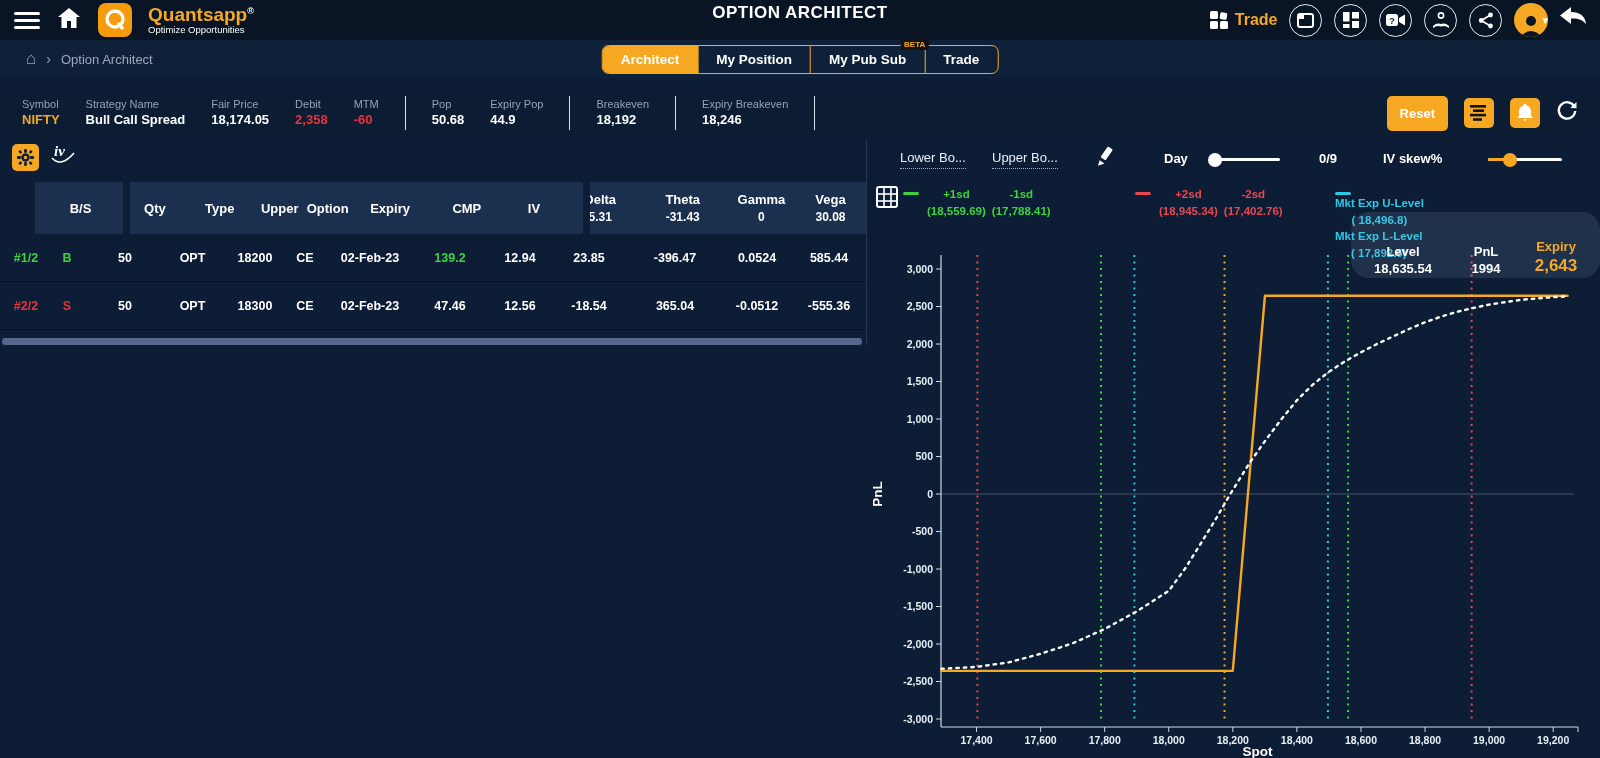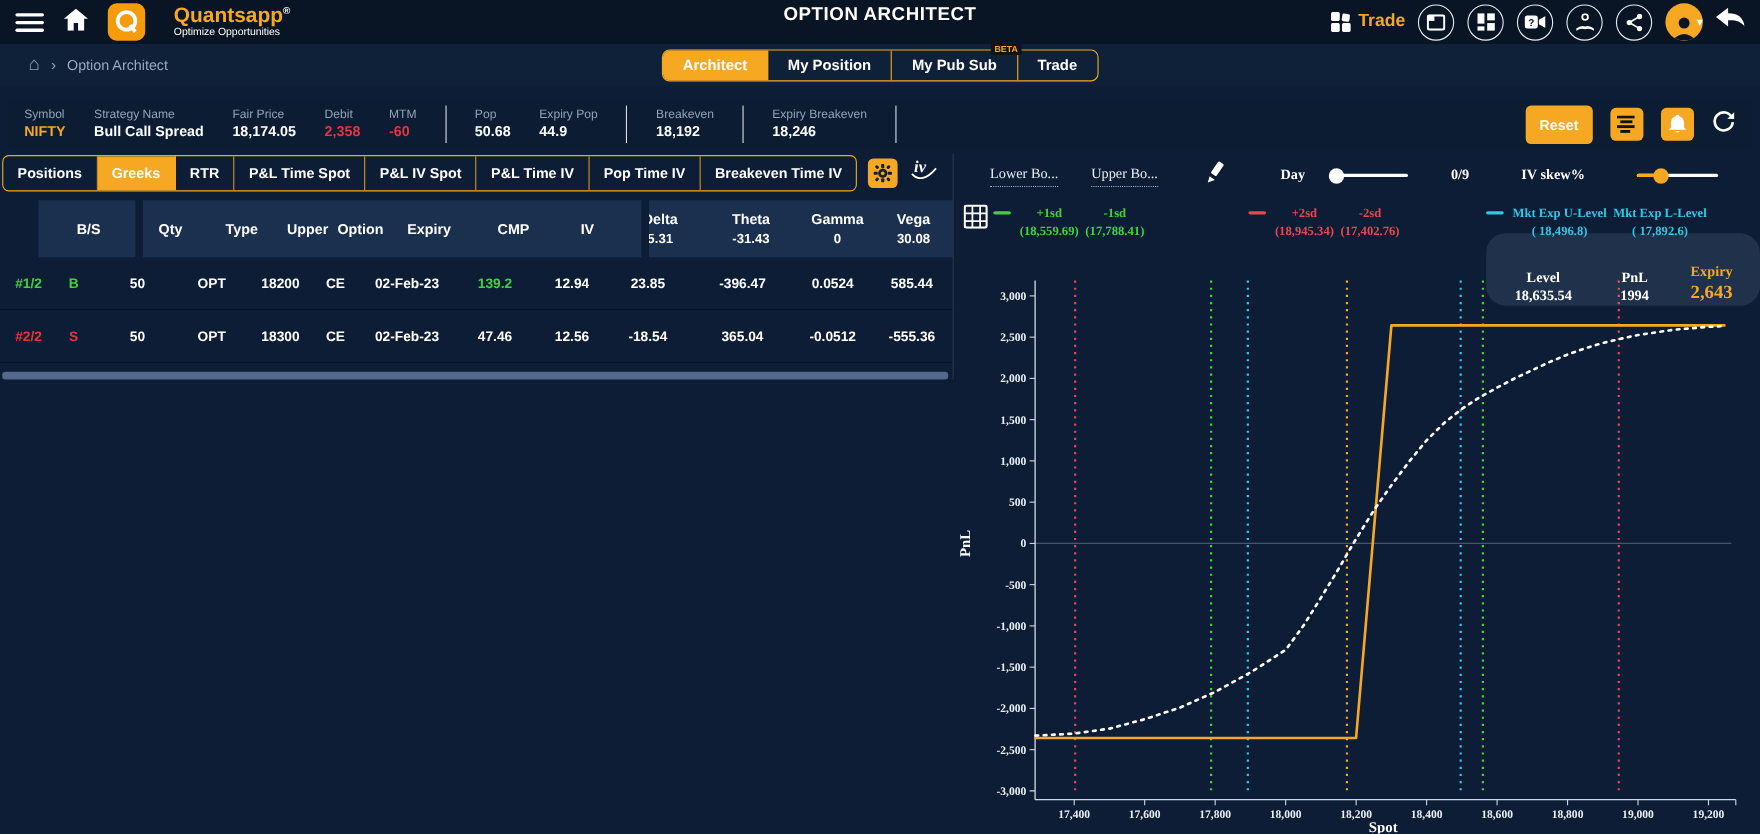--- a/index.html
+++ b/index.html
@@ -4,21 +4,21 @@
 <style>
   * { margin:0; padding:0; box-sizing:border-box; }
   html,body { width:1600px; height:758px; overflow:hidden; background:#0c1d35;
     font-family:"Liberation Sans","DejaVu Sans",sans-serif; color:#fff; }
   .topbar { height:40px; background:#091524; display:flex; align-items:center; padding:0 14px; position:relative; }
   .hamburger { width:26px; display:flex; flex-direction:column; gap:4px; cursor:pointer; }
   .hamburger span { height:3px; background:#fff; border-radius:2px; }
   .tb-home { margin-left:18px; }
   .logo-box { width:34px; height:34px; background:#f59b0c; border-radius:8px; margin-left:18px;
     display:flex; align-items:center; justify-content:center; }
-  .brand-wrap { margin-left:26px; line-height:1.05; }
+  .brand-wrap { margin-left:16px; line-height:1.05; }
   .brand { color:#f7a823; font-size:19px; font-weight:bold; }
   .brand sup { font-size:9px; color:#fff; }
   .tagline { color:#fff; font-size:9.5px; }
   .tb-center { position:absolute; left:0; right:0; top:3px; text-align:center; pointer-events:none; }
   .tb-title { font-size:17px; font-weight:bold; letter-spacing:.5px; }
   .tb-sub { font-size:10.5px; color:#8b9cb3; margin-top:1px; }
   .tb-right { margin-left:auto; display:flex; align-items:center; gap:12px; }
   .trade-link { display:flex; align-items:center; gap:7px; color:#f7a823; font-weight:bold; font-size:16px; cursor:pointer; }
   .circ-btn { width:33px; height:33px; border:1.6px solid #e9eff6; border-radius:50%;
     display:flex; align-items:center; justify-content:center; cursor:pointer; }
@@ -44,21 +44,21 @@
   .sfield .val.orange { color:#f7a823; }
   .sfield .val.red { color:#e8333f; }
   .ssep { width:1px; height:34px; background:#d7e0ea; margin-right:26px; }
   .strat-right { margin-left:auto; display:flex; align-items:center; gap:16px; }
   .btn-orange { background:#f7a823; color:#fff; border:none; border-radius:5px; font-weight:bold;
     font-size:13px; padding:10px 13px; cursor:pointer; font-family:inherit; }
   .sq-btn { width:30px; height:30px; background:#f7a823; border-radius:5px; display:flex;
     align-items:center; justify-content:center; cursor:pointer; }
   .content { display:flex; margin-top:5px; }
   .left-panel { width:866px; position:relative; }
-  .right-panel { width:884px; position:relative; border-left:1px solid rgba(255,255,255,.12);font-family:Liberation Serif, serif; }
+  .right-panel { width:884px; position:relative; border-left:1px solid rgba(255,255,255,.12); }
   .viewtabs-row { display:flex; align-items:center; margin:0 0 8px 2px; height:34px; }
   .viewtabs { display:flex; border:1px solid #f7a823; border-radius:6px; overflow:hidden; }
   .viewtab { padding:8px 13px; font-size:13px; font-weight:bold; color:#fff; cursor:pointer;
     border-right:1px solid rgba(247,168,35,.85); white-space:nowrap; }
   .viewtab:last-child { border-right:none; }
   .viewtab.active { background:#f7a823; }
   .gear-btn { width:27px; height:27px; background:#f7a823; border-radius:5px; margin-left:10px;
     display:flex; align-items:center; justify-content:center; cursor:pointer; }
   .iv-btn { margin-left:8px; cursor:pointer; }
   .tbl-header { height:52px; background:#1b2f4e; display:flex; align-items:center; position:relative;margin-left:35px; }
@@ -258,30 +258,20 @@
         <path d="M20.5 2 L20.5 8.2 L14.3 8 Z" fill="#fff"></path>
       </svg>
     </div>
   </div>
 </div>
 
 <div class="content">
 
   <div class="left-panel">
     <div class="viewtabs-row">
-      <div class="viewtabs" id="viewtabs">
-          <div class="viewtab">Positions</div>
-          <div class="viewtab active">Greeks</div>
-          <div class="viewtab">RTR</div>
-          <div class="viewtab">P&amp;L Time Spot</div>
-          <div class="viewtab">P&amp;L IV Spot</div>
-          <div class="viewtab">P&amp;L Time IV</div>
-          <div class="viewtab">Pop Time IV</div>
-          <div class="viewtab">Breakeven Time IV</div>
-        </div>
       <div class="gear-btn">
         <svg width="17" height="17" viewBox="0 0 17 17">
           <g fill="#10203a">
             <circle cx="8.5" cy="8.5" r="4.2"></circle>
             <rect x="7.1" y="0" width="2.8" height="4" rx="1"></rect>
               <rect x="7.1" y="13" width="2.8" height="4" rx="1"></rect>
             <rect x="0" y="7.1" width="4" height="2.8" rx="1"></rect>
               <rect x="13" y="7.1" width="4" height="2.8" rx="1"></rect>
             <rect x="1.6" y="1.6" width="3.4" height="2.6" rx="1" transform="rotate(45 3.3 2.9)"></rect>
             <rect x="12" y="1.6" width="3.4" height="2.6" rx="1" transform="rotate(-45 13.7 2.9)"></rect>
@@ -412,21 +402,21 @@
             <div class="ldash" style="background: rgb(232, 71, 79);"></div>
             <div class="litem">
               <div>+2sd</div>
               <div>(18,945.34)</div>
             </div>
             <div class="litem">
               <div>-2sd</div>
               <div>(17,402.76)</div>
             </div>
           </div>
-          <div class="lgroup" style="left: 484px; color: rgb(44, 201, 232);">
+          <div class="lgroup" style="left: 468px; color: rgb(44, 201, 232); flex-direction: column;">
             <div class="ldash" style="background: rgb(44, 201, 232);"></div>
             <div class="litem">
               <div>Mkt Exp U-Level</div>
               <div>( 18,496.8)</div>
             </div>
             <div class="litem">
               <div>Mkt Exp L-Level</div>
               <div>( 17,892.6)</div>
             </div>
           </div>

